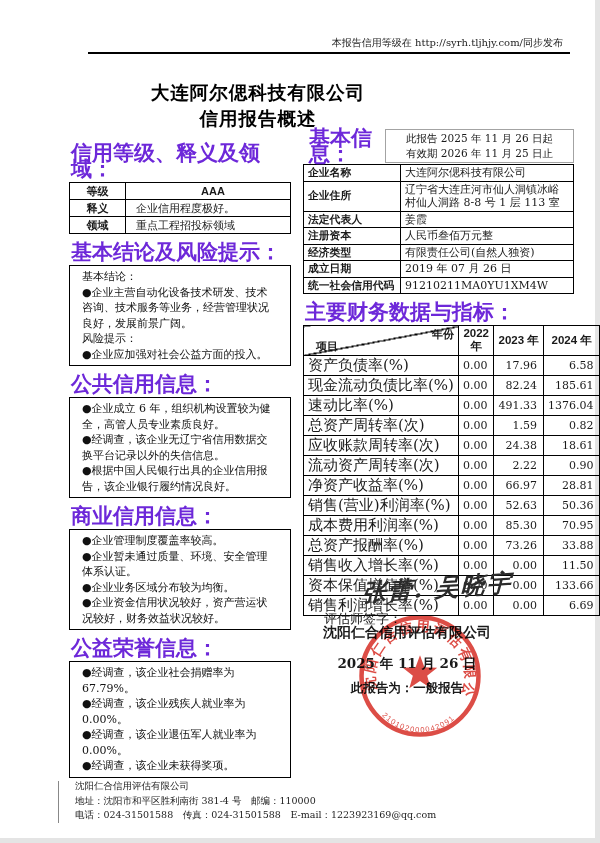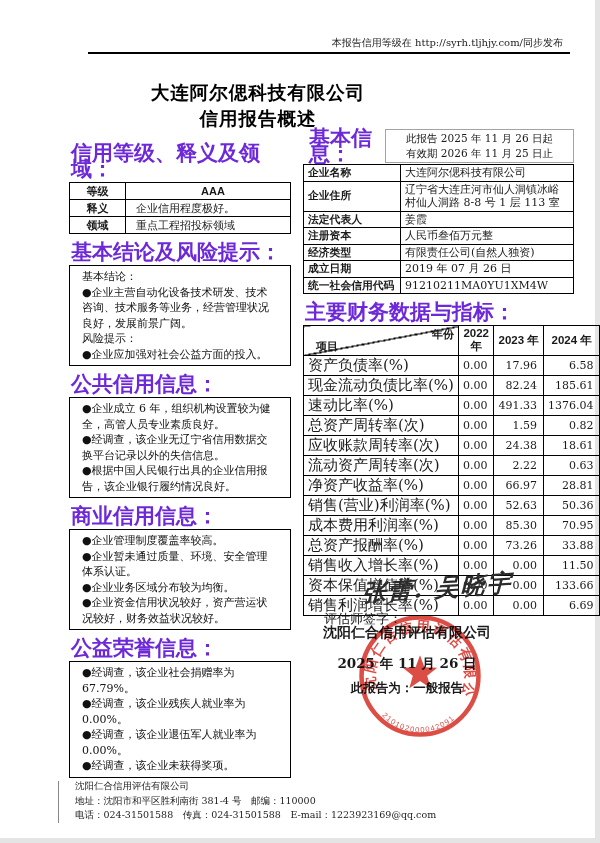--- a/index.html
+++ b/index.html
@@ -229,21 +229,21 @@
       <tr>
         <td class="flbl">应收账款周转率(次)</td>
         <td class="num">0.00</td>
         <td class="num">24.38</td>
         <td class="num">18.61</td>
       </tr>
       <tr>
         <td class="flbl">流动资产周转率(次)</td>
         <td class="num">0.00</td>
         <td class="num">2.22</td>
-        <td class="num">0.63</td>
+        <td class="num">0.90</td>
       </tr>
       <tr>
         <td class="flbl">净资产收益率(%)</td>
         <td class="num">0.00</td>
         <td class="num">66.97</td>
         <td class="num">28.81</td>
       </tr>
       <tr>
         <td class="flbl">销售(营业)利润率(%)</td>
         <td class="num">0.00</td>

